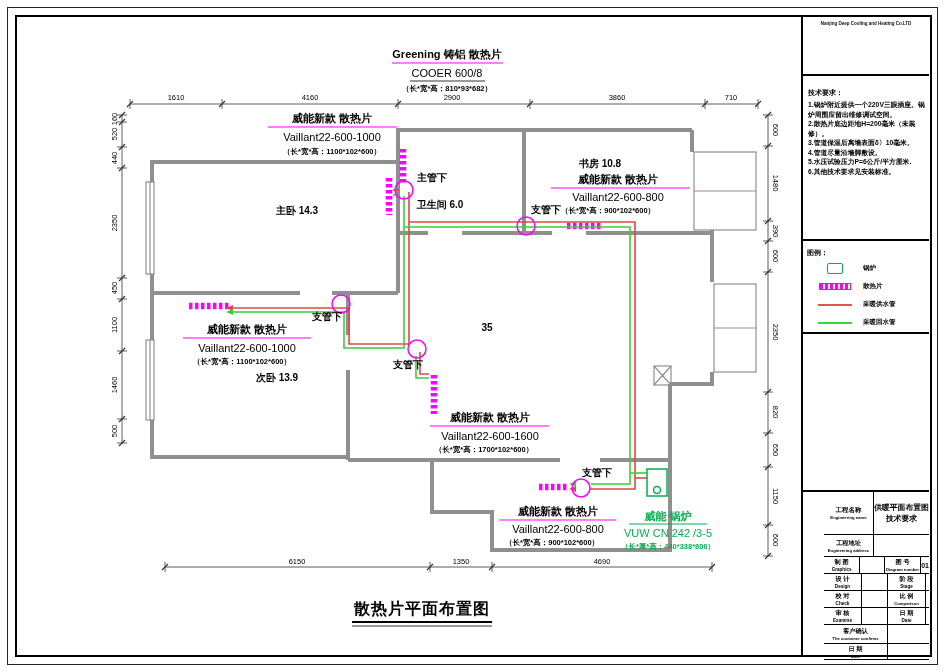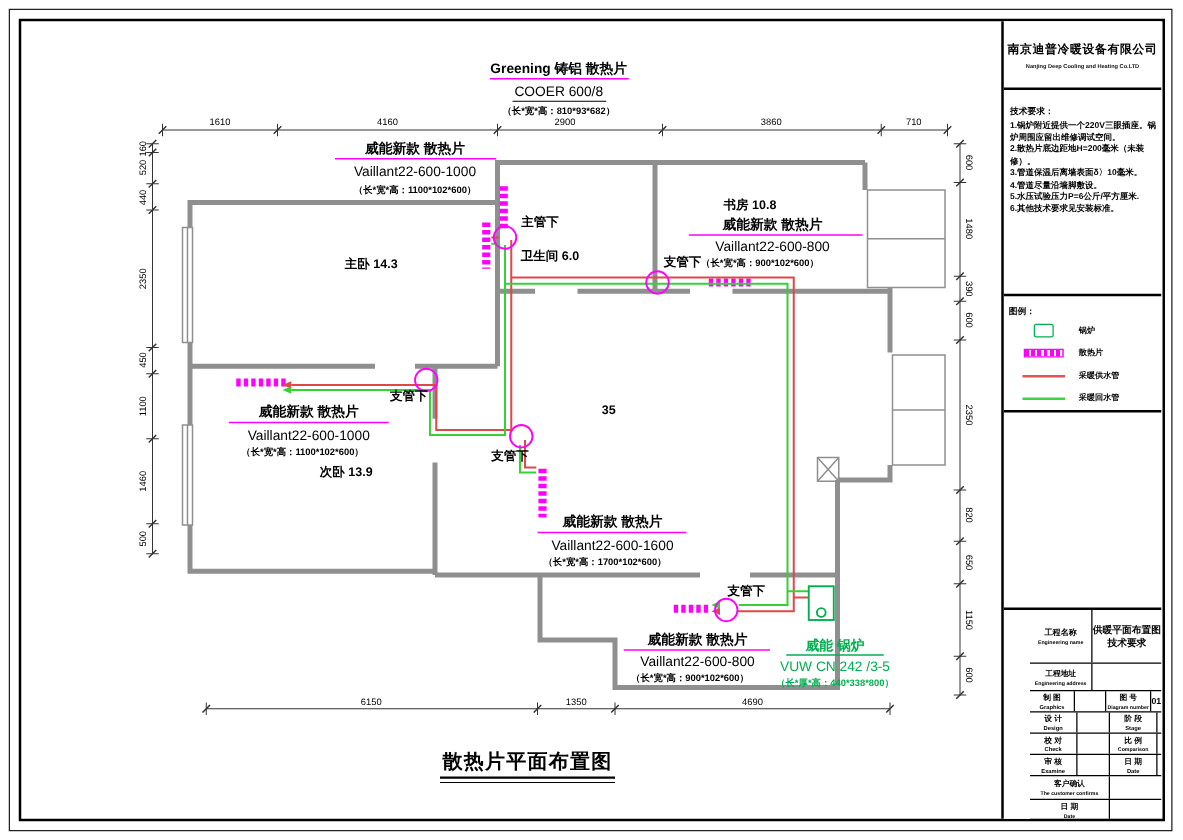--- a/index.html
+++ b/index.html
@@ -231,21 +231,20 @@
 
       <text class="drawtitle" x="422" y="614">散热片平面布置图</text>
       <path d="M352,622 H492" stroke="#000" stroke-width="1.8"></path>
       <path d="M352,626 H492" stroke="#000" stroke-width="0.8"></path>
     </g>
   </svg>
 
   <div class="panel">
 
     <div class="sec-company">
-      <div class="company-cn">南京迪普冷暖设备有限公司</div>
       <div class="company-en">Nanjing Deep Cooling and Heating  Co.LTD</div>
     </div>
 
     <div class="sec-tech">
       <div class="tech-title">技术要求：</div>
       <div class="tech-item">1.锅炉附近提供一个220V三眼插座。锅炉周围应留出维修调试空间。</div>
       <div class="tech-item">2.散热片底边距地H=200毫米（未装修）。</div>
       <div class="tech-item">3.管道保温后离墙表面δ〉10毫米。</div>
       <div class="tech-item">4.管道尽量沿墙脚敷设。</div>
       <div class="tech-item">5.水压试验压力P=6公斤/平方厘米.</div>

